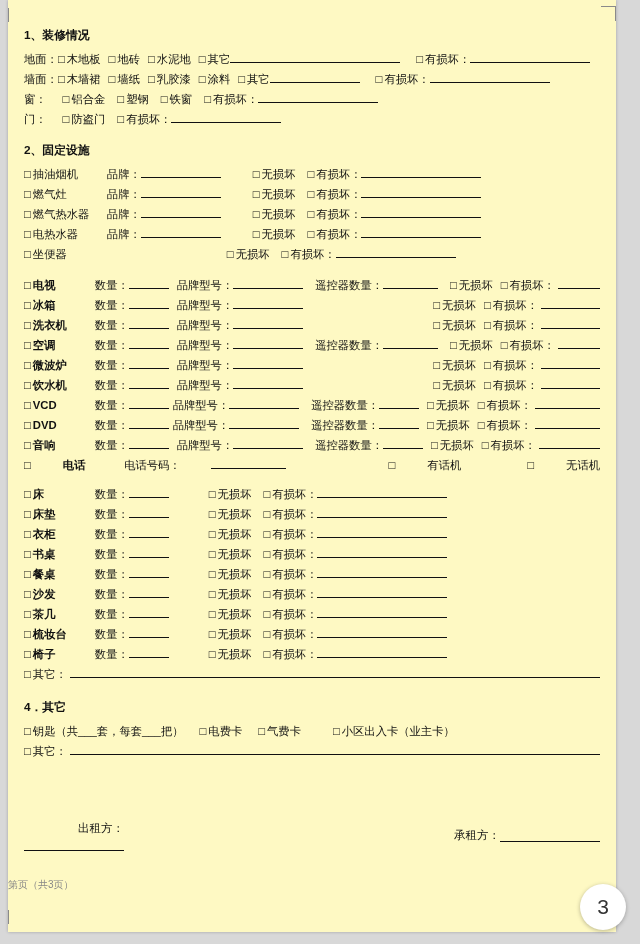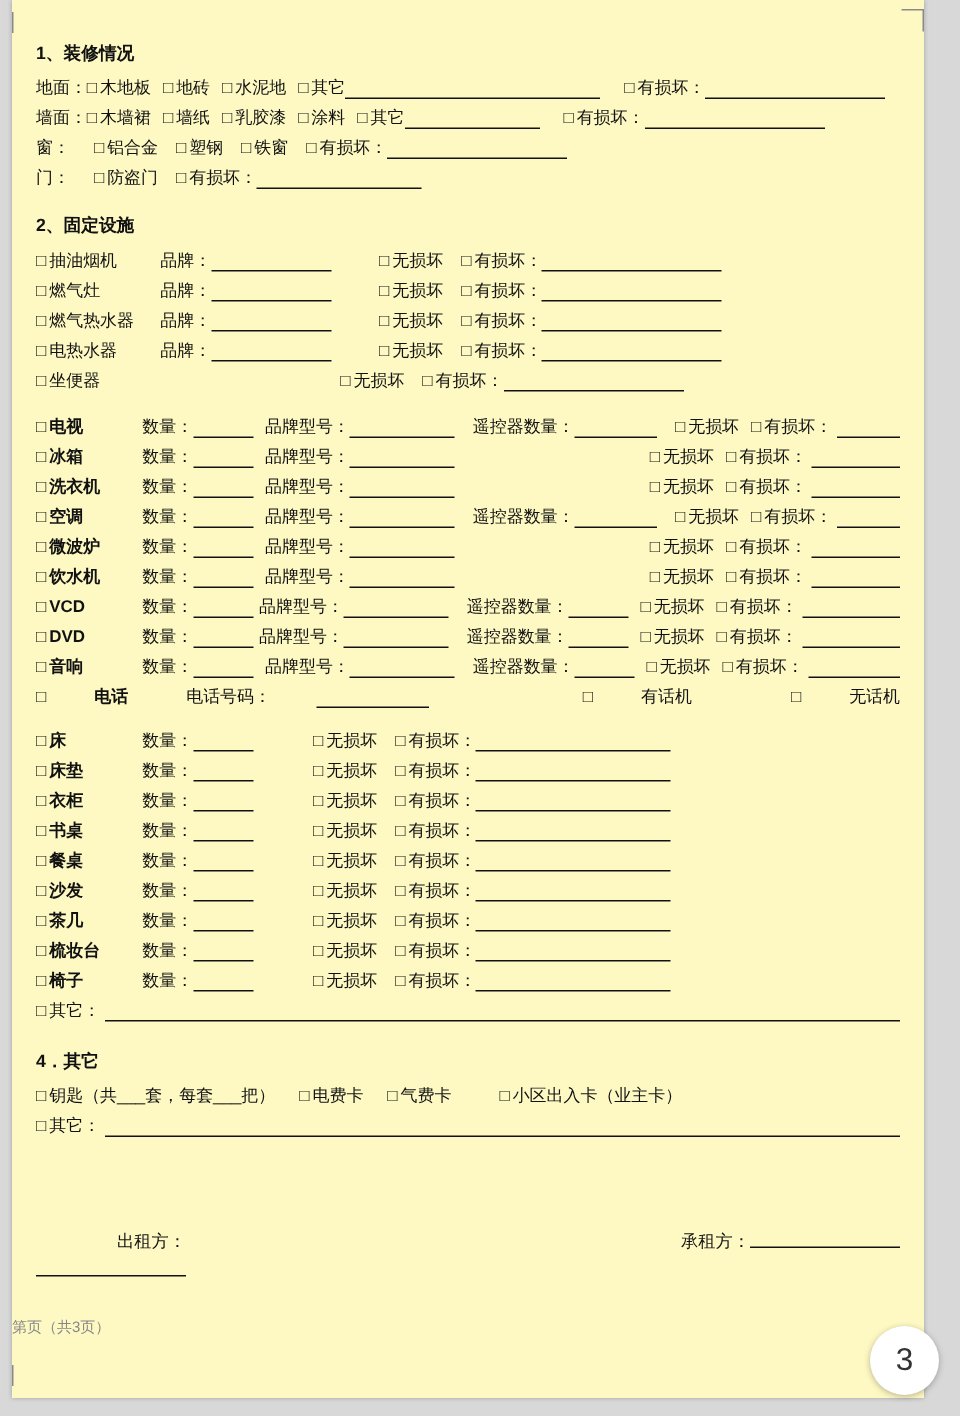--- a/index.html
+++ b/index.html
@@ -15,38 +15,38 @@
     box-shadow:0 0 3px rgba(0,0,0,.25);
   }
   .corner{position:absolute;width:14px;height:14px;border:1px solid #8a8a8a;}
   .corner.tl{left:0;top:8px;border-right:none;border-bottom:none;border-top:none;}
   .corner.tr{right:0;top:6px;border-left:none;border-bottom:none;}
   .corner.bl{left:0;bottom:8px;border-right:none;border-top:none;border-bottom:none;}
   .corner.br{right:0;bottom:6px;border-left:none;border-top:none;}
   .content{position:absolute;left:16px;top:26px;width:576px;color:#111;font-size:11.3px;line-height:19px;}
   .sec-title{font-weight:bold;font-size:11.8px;margin:0 0 5px 0;}
   .sec{margin-bottom:12px;}
-  .row{display:flex;align-items:center;white-space:nowrap;margin-bottom:1px;height:19px;}
+  .row{display:flex;align-items:flex-start;white-space:nowrap;margin-bottom:1px;height:19px;}
   .lbl{display:inline-block;}
   .cb{display:inline-block;margin-right:2px;}
   .cb:before{content:"□";}
   .sp4{display:inline-block;width:4px;}
   .sp8{display:inline-block;width:8px;}
   .sp12{display:inline-block;width:12px;}
   .sp16{display:inline-block;width:16px;}
   .ln{display:inline-block;border-bottom:1px solid #111;height:12px;vertical-align:bottom;}
   .w40{width:40px;}.w55{width:55px;}
   .w70{width:70px;}.w80{width:80px;}.w90{width:90px;}.w100{width:100px;}
   .w110{width:110px;}.w120{width:120px;}.w130{width:130px;}.w150{width:150px;}.w170{width:170px;}
   .c-name{display:inline-block;width:74px;}
   .c-name2{display:inline-block;width:62px;font-weight:bold;}
   .flexline{flex:1;border-bottom:1px solid #111;height:12px;margin-left:3px;}
   .sign{display:flex;margin-top:58px;font-size:11.5px;}
   .sign .l{display:flex;align-items:flex-end;flex-direction:column;}
-  .sign .r{display:flex;align-items:flex-start;margin-left:auto;}
+  .sign .r{display:flex;align-items:center;margin-left:auto;}
   .footer{position:absolute;left:0;right:0;bottom:40px;text-align:left;color:#888;font-size:10px;}
   .pagenum{
     position:absolute;right:14px;bottom:14px;width:46px;height:46px;border-radius:50%;
     background:#fff;box-shadow:0 1px 4px rgba(0,0,0,.28);
     display:flex;align-items:center;justify-content:center;
     font-size:21px;color:#333;
   }
 </style>
 </head>
 <body>

